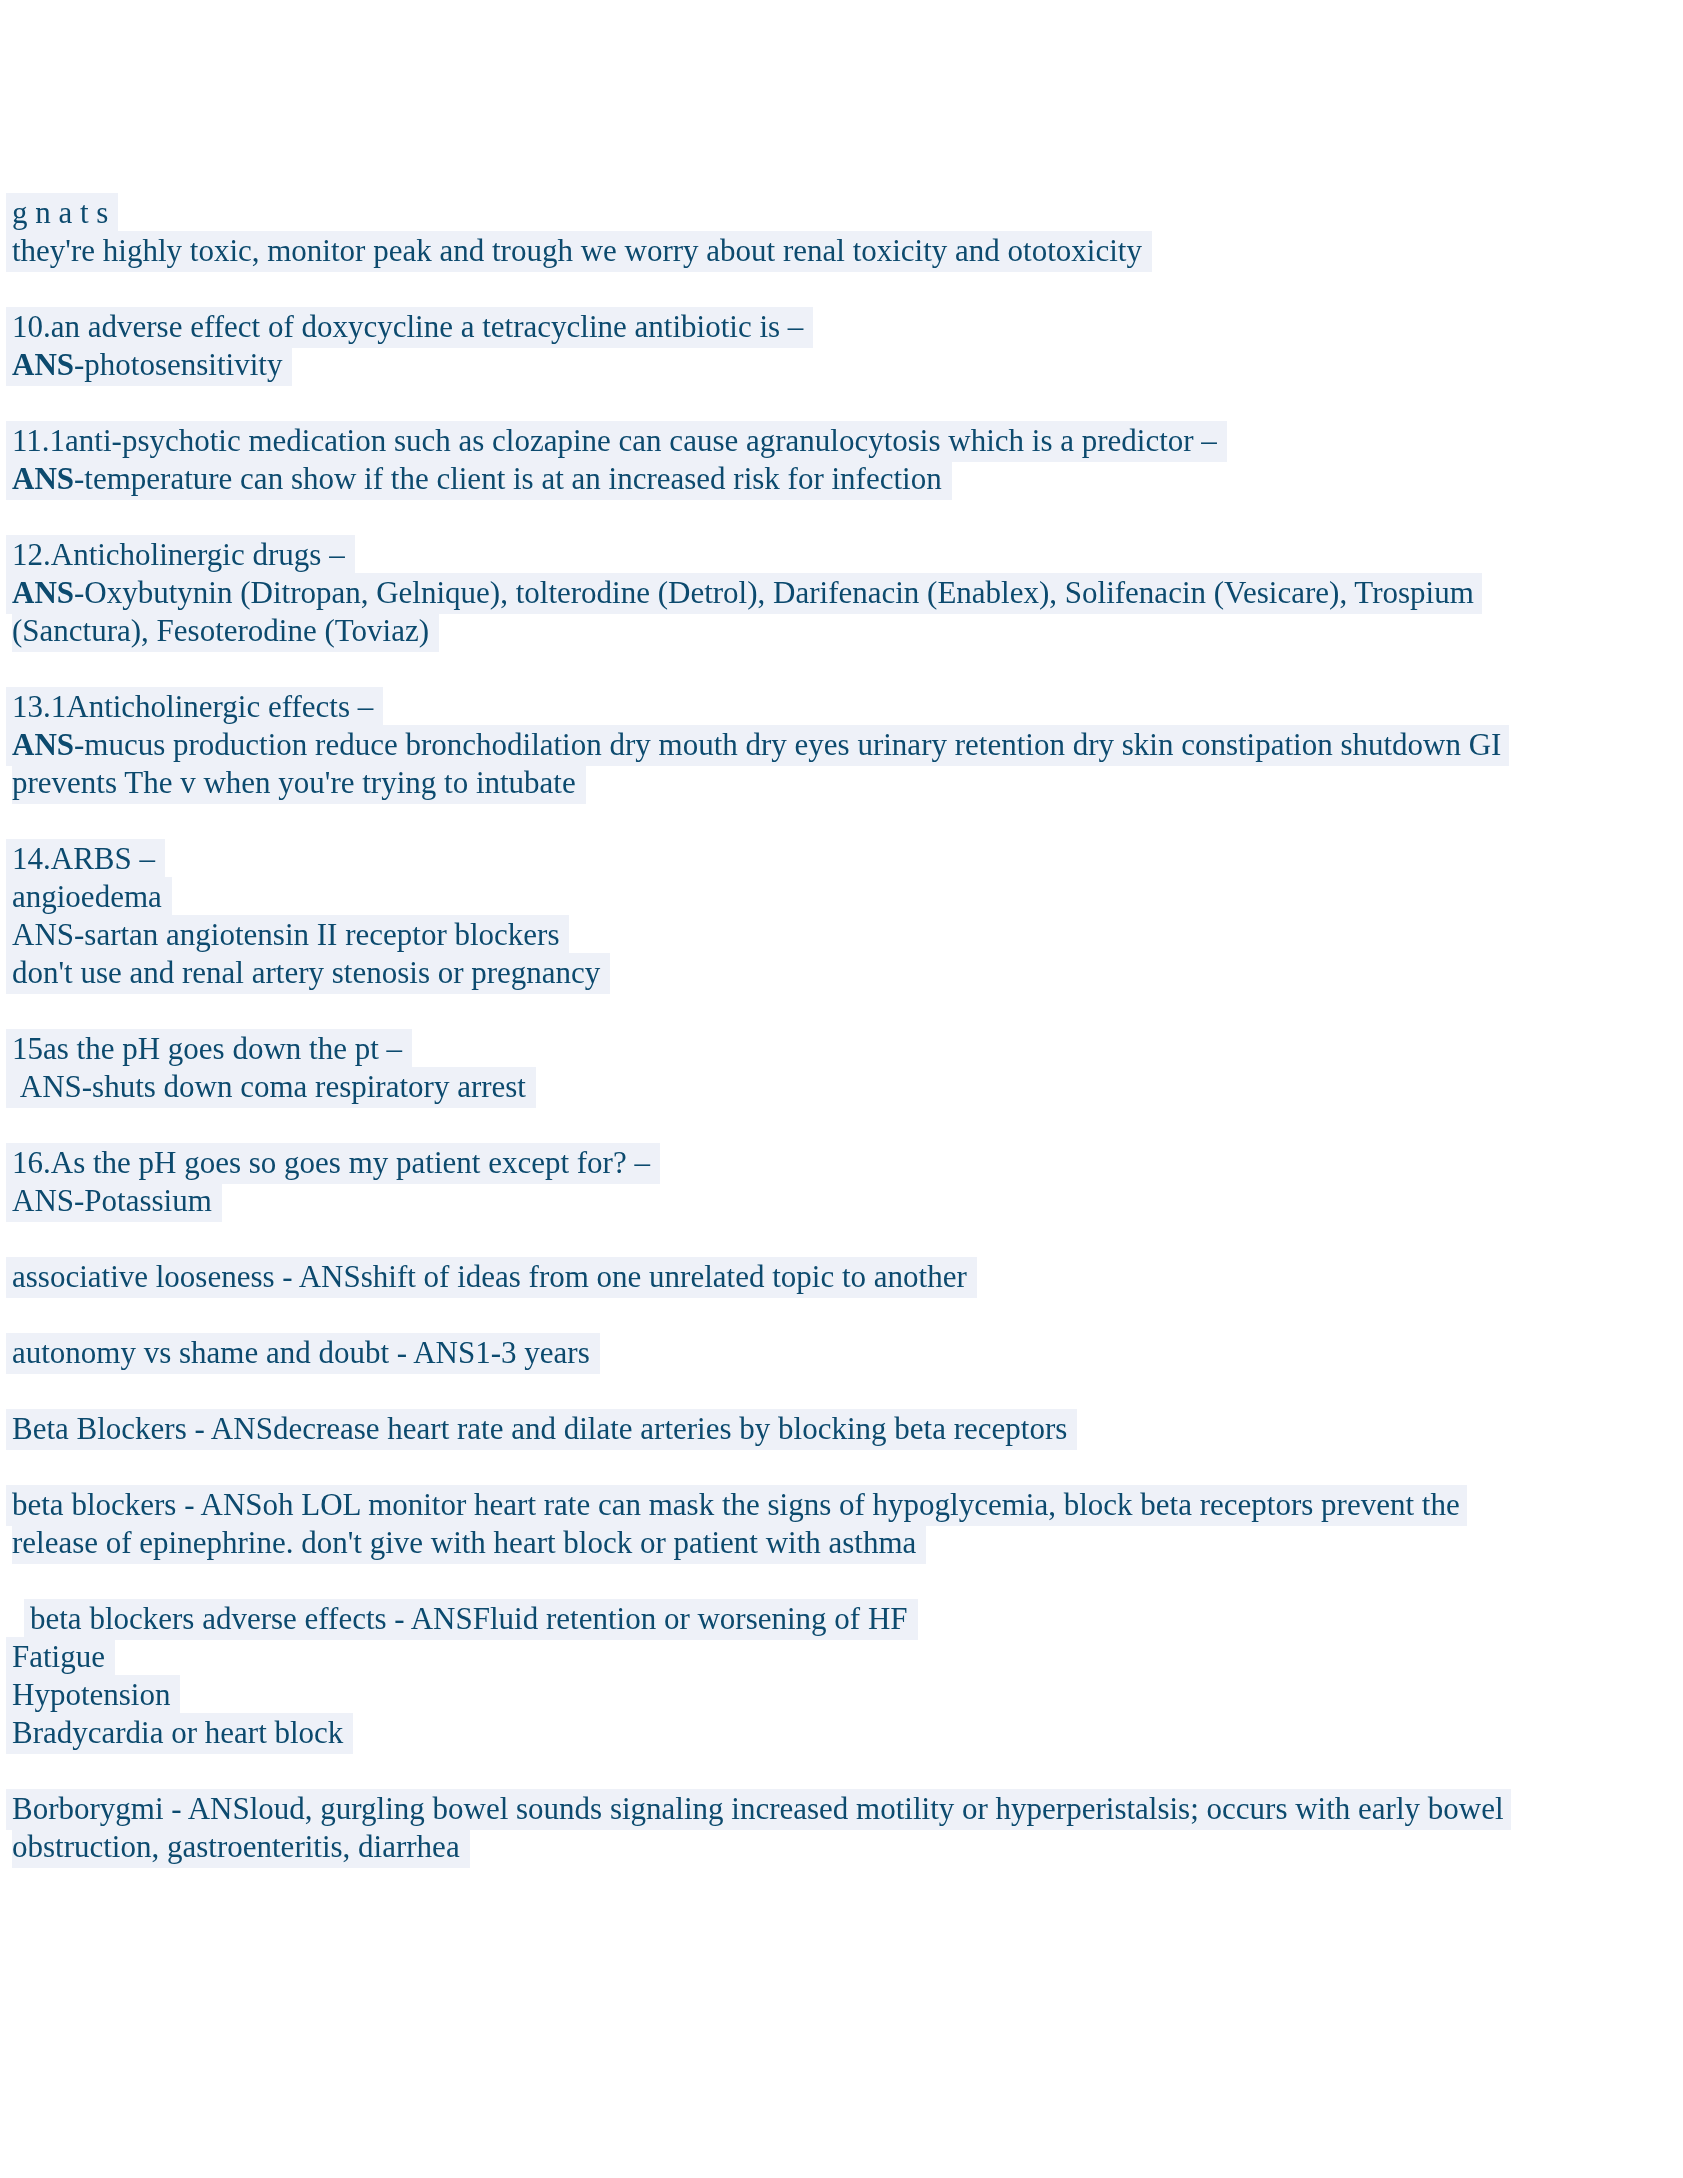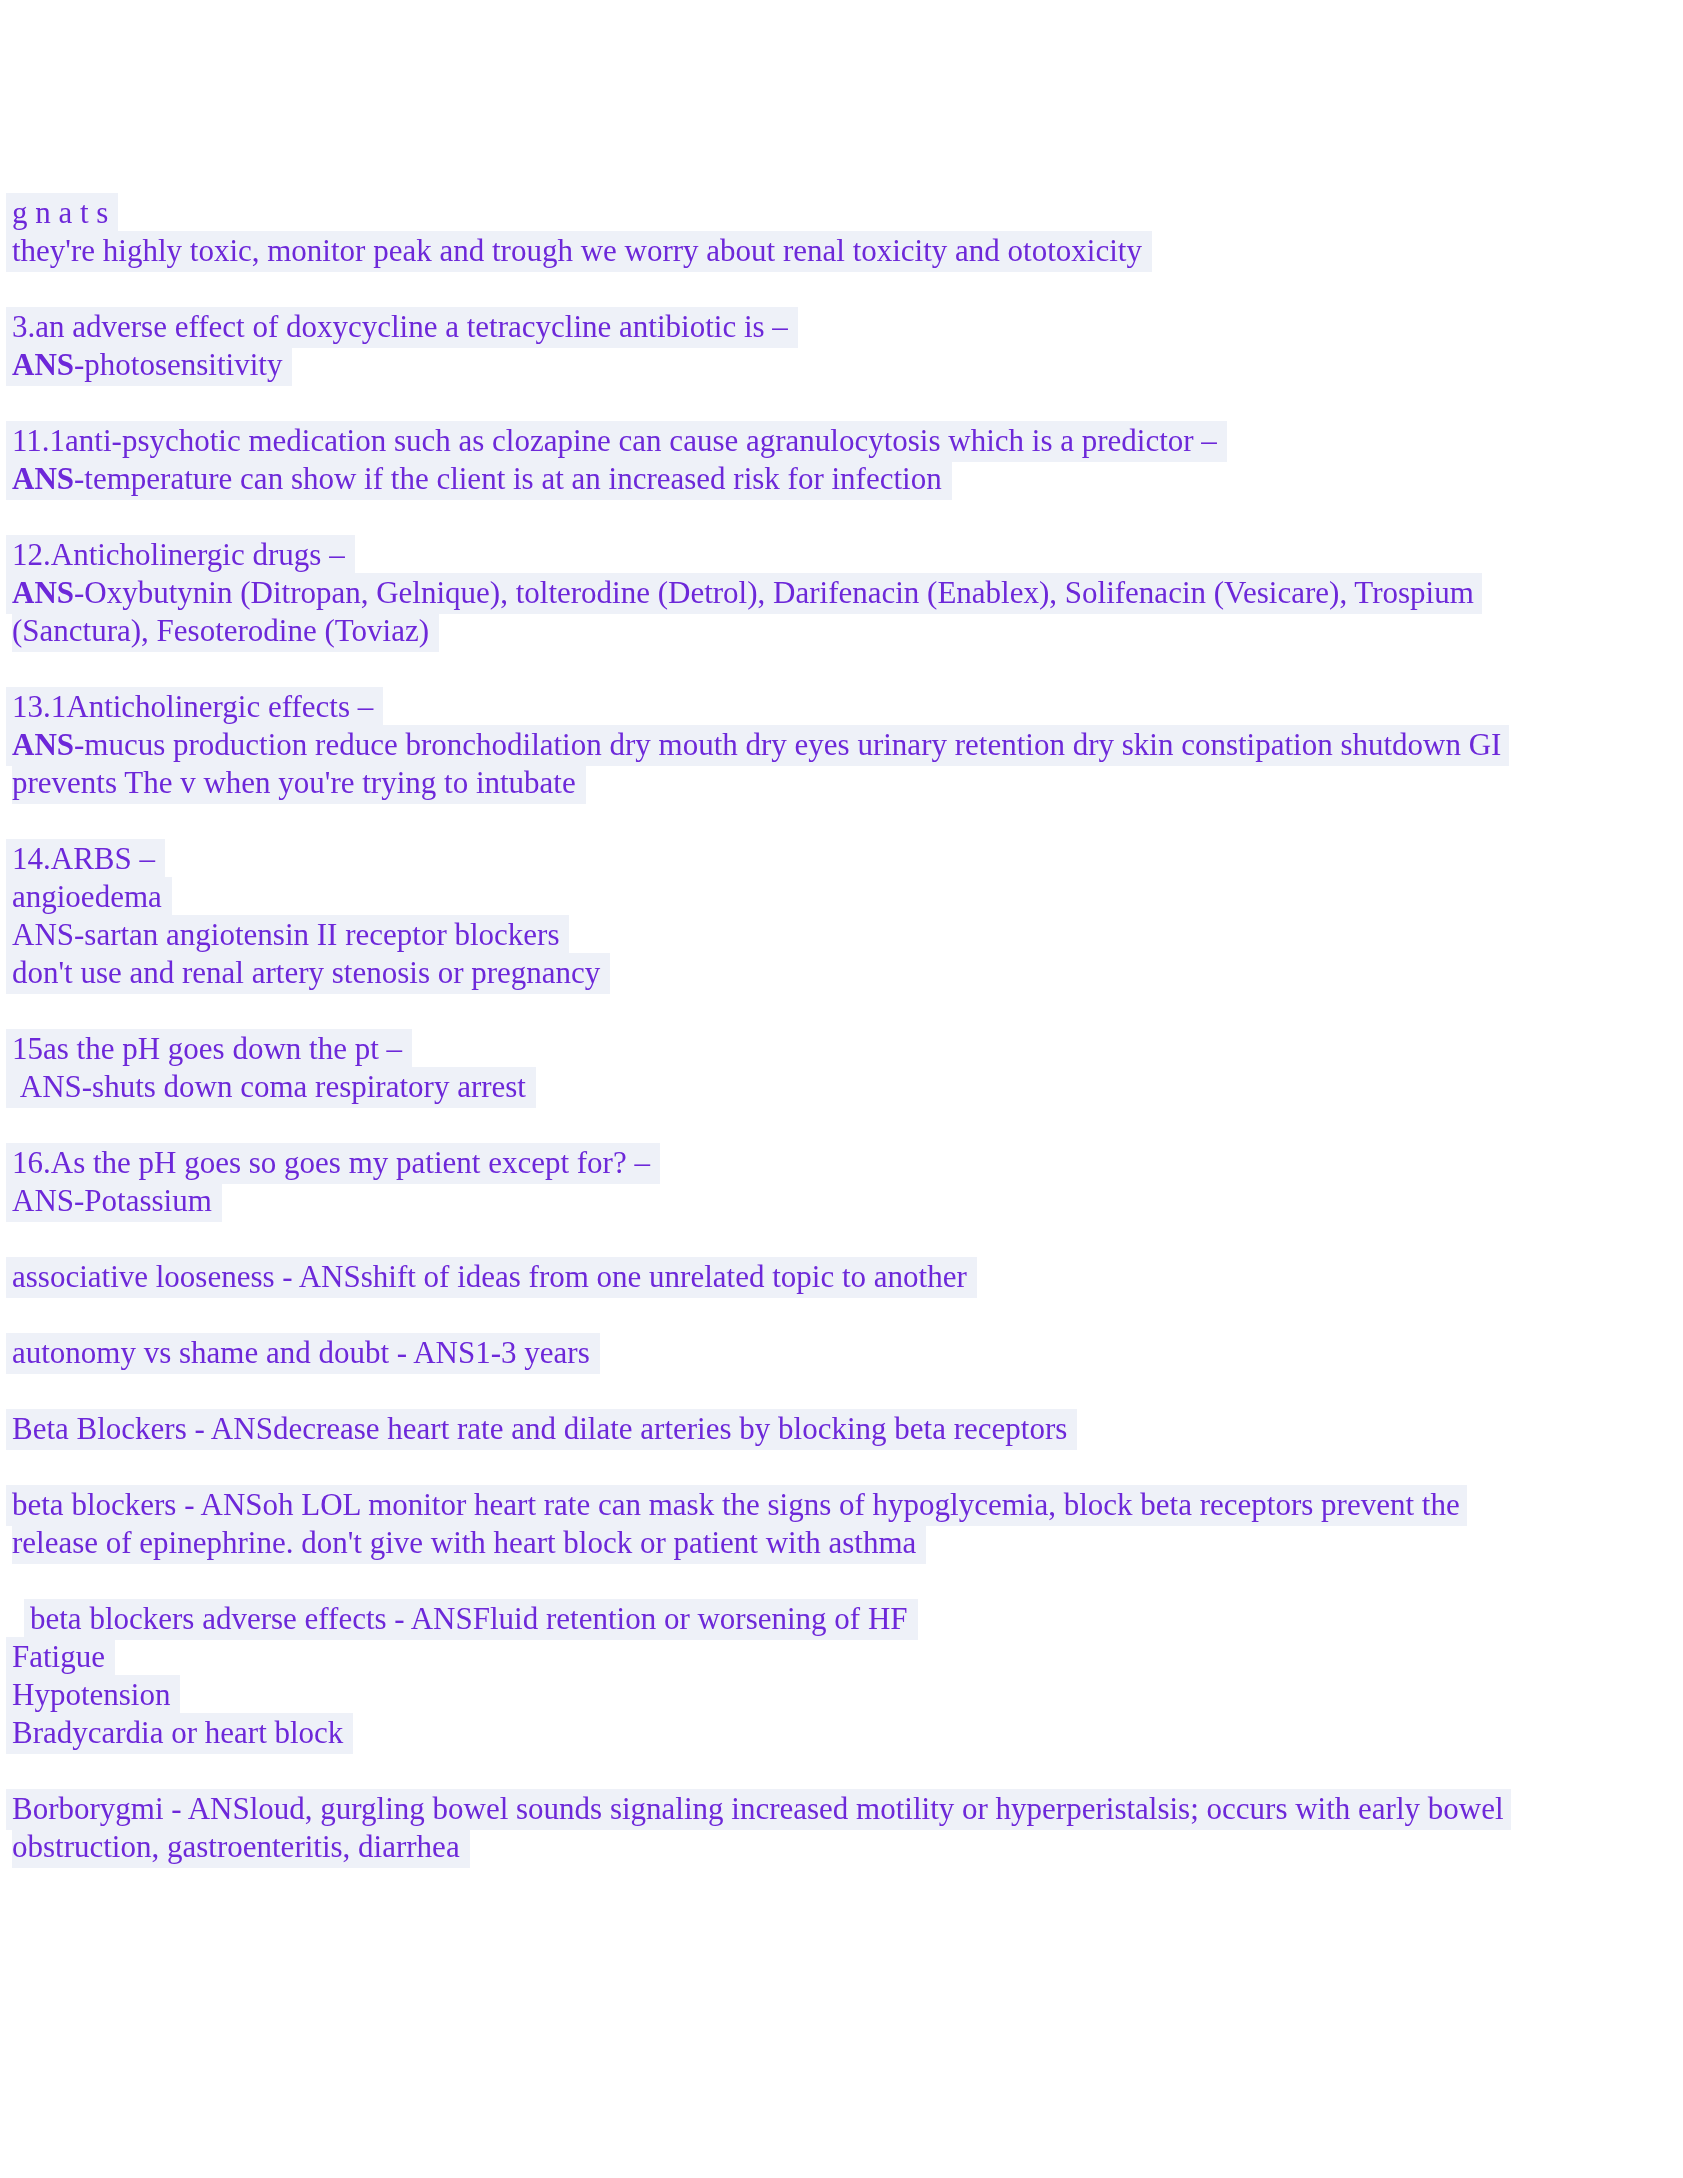--- a/index.html
+++ b/index.html
@@ -31,27 +31,27 @@
     margin-left: -6px;
     box-decoration-break: slice;
     -webkit-box-decoration-break: slice;
   }
   .seg { white-space: pre-wrap; }
   .seg.bold { font-weight: bold; }
 </style>
 </head>
 <body>
 
-<div class="page" style="color: #6d28d9; background: rgb(255, 255, 255); padding-left: 12px;">
+<div class="page" style="color: #0c4a6e; background: rgb(255, 255, 255); padding-left: 12px;">
     <p class="para">
       <span class="line"><span class="hl" style="background: rgb(238, 241, 248);"><span class="seg">g n a t s</span></span></span>
       <span class="line"><span class="hl" style="background: rgb(238, 241, 248);"><span class="seg">they're highly toxic, monitor peak and trough we worry about renal toxicity and ototoxicity</span></span></span>
     </p>
     <p class="para">
-      <span class="line"><span class="hl" style="background: rgb(238, 241, 248);"><span class="seg">3.an adverse effect of doxycycline a tetracycline antibiotic is –</span></span></span>
+      <span class="line"><span class="hl" style="background: rgb(238, 241, 248);"><span class="seg">10.an adverse effect of doxycycline a tetracycline antibiotic is –</span></span></span>
       <span class="line"><span class="hl" style="background: rgb(238, 241, 248);"><span class="seg bold">ANS</span><span class="seg">-photosensitivity</span></span></span>
     </p>
     <p class="para">
       <span class="line"><span class="hl" style="background: rgb(238, 241, 248);"><span class="seg">11.1anti-psychotic medication such as clozapine can cause agranulocytosis which is a predictor –</span></span></span>
       <span class="line"><span class="hl" style="background: rgb(238, 241, 248);"><span class="seg bold">ANS</span><span class="seg">-temperature can show if the client is at an increased risk for infection</span></span></span>
     </p>
     <p class="para">
       <span class="line"><span class="hl" style="background: rgb(238, 241, 248);"><span class="seg">12.Anticholinergic drugs –</span></span></span>
       <span class="line"><span class="hl" style="background: rgb(238, 241, 248);"><span class="seg bold">ANS</span><span class="seg">-Oxybutynin (Ditropan, Gelnique), tolterodine (Detrol), Darifenacin (Enablex), Solifenacin (Vesicare), Trospium (Sanctura), Fesoterodine (Toviaz)</span></span></span>
     </p>

